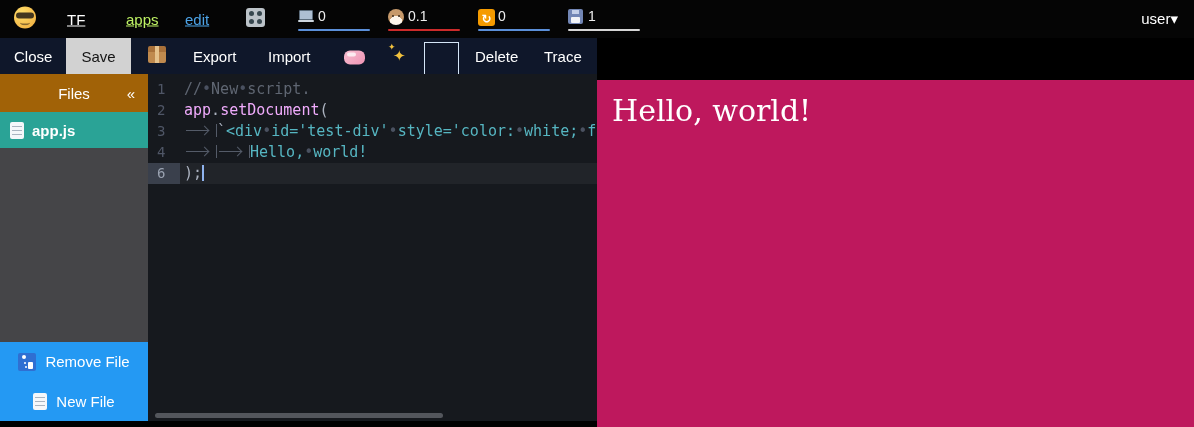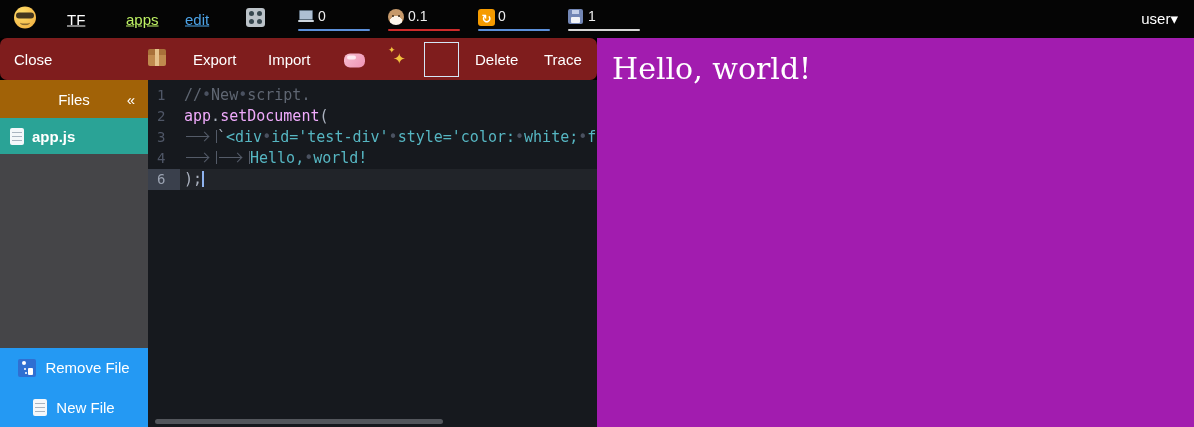--- a/index.html
+++ b/index.html
@@ -49,25 +49,25 @@
   .docicon::before{content:"";position:absolute;left:2px;top:4px;width:10px;height:10px;
     background:repeating-linear-gradient(180deg,#a9b4c0 0 1.5px,transparent 1.5px 4px);}
   .litter{width:18px;height:18px;border-radius:2px;background:#2f6fd2;}
   .litter::before{content:"";position:absolute;left:4px;top:2px;width:4px;height:4px;border-radius:50%;background:#fff;
     box-shadow:1px 6px 0 -1px #fff,2px 10px 0 -1px #fff;}
   .litter::after{content:"";position:absolute;right:3px;bottom:2px;width:5px;height:7px;background:#fff;border-radius:1px;}
 
   
   .main{display:flex;height:389px;}
   .left{position:relative;width:597px;flex:none;}
-  .preview{flex:1;background:#a21caf;color:#fff;padding:13px 15px;
-    font-family:"DejaVu Serif","Liberation Serif",serif;font-size:30px;}
+  .preview{flex:1;background:#be185d;color:#fff;padding:13px 15px;
+    font-family:"DejaVu Serif","Liberation Serif",serif;font-size:30px;margin-top:42px;}
 
   
-  .toolbar{position:relative;height:42px;background:#7f1d1d;color:#fff;font-size:15px;border-radius:7px;}
+  .toolbar{position:relative;height:36px;background:#0f172a;color:#fff;font-size:15px;}
   .toolbar .t-item{position:absolute;top:50%;transform:translateY(-50%);cursor:pointer;white-space:nowrap;}
   .savebtn{position:absolute;left:66px;top:0;width:65px;height:38px;background:#d2d2d2;color:#141414;
     text-align:center;line-height:38px;cursor:pointer;}
   .swatch{position:absolute;left:424px;top:4px;width:33px;height:33px;border:1px solid #d5e6f7;cursor:pointer;}
 
   
   .workspace{display:flex;height:347px;}
   .sidebar{position:relative;width:148px;flex:none;background:#454548;display:flex;flex-direction:column;}
   .files-hdr{position:relative;height:38px;background:#a16207;color:#fff;font-size:15px;
     display:flex;align-items:center;justify-content:center;flex:none;}
@@ -120,20 +120,21 @@
         <span class="meter"><span class="icon m-icon floppy"></span><span class="m-val">1</span><span class="m-bar" style="background: rgb(214, 214, 214);"></span></span>
       </span>
     <span class="tb-item usermenu" style="right:16px;left:auto">user▾</span>
   </div>
 
   <div class="main">
     <div class="left">
 
       <div class="toolbar">
         <span class="t-item" style="left:14px">Close</span>
+        <span class="savebtn">Save</span>
         <span class="t-item" style="left:148px">
           <span class="icon package"></span>
         </span>
         <span class="t-item" style="left:193px">Export</span>
         <span class="t-item" style="left:268px">Import</span>
         <span class="t-item" style="left:344px">
           <span class="icon soap"></span>
         </span>
         <span class="t-item" style="left:388px">
           <span class="icon sparkles"></span>

